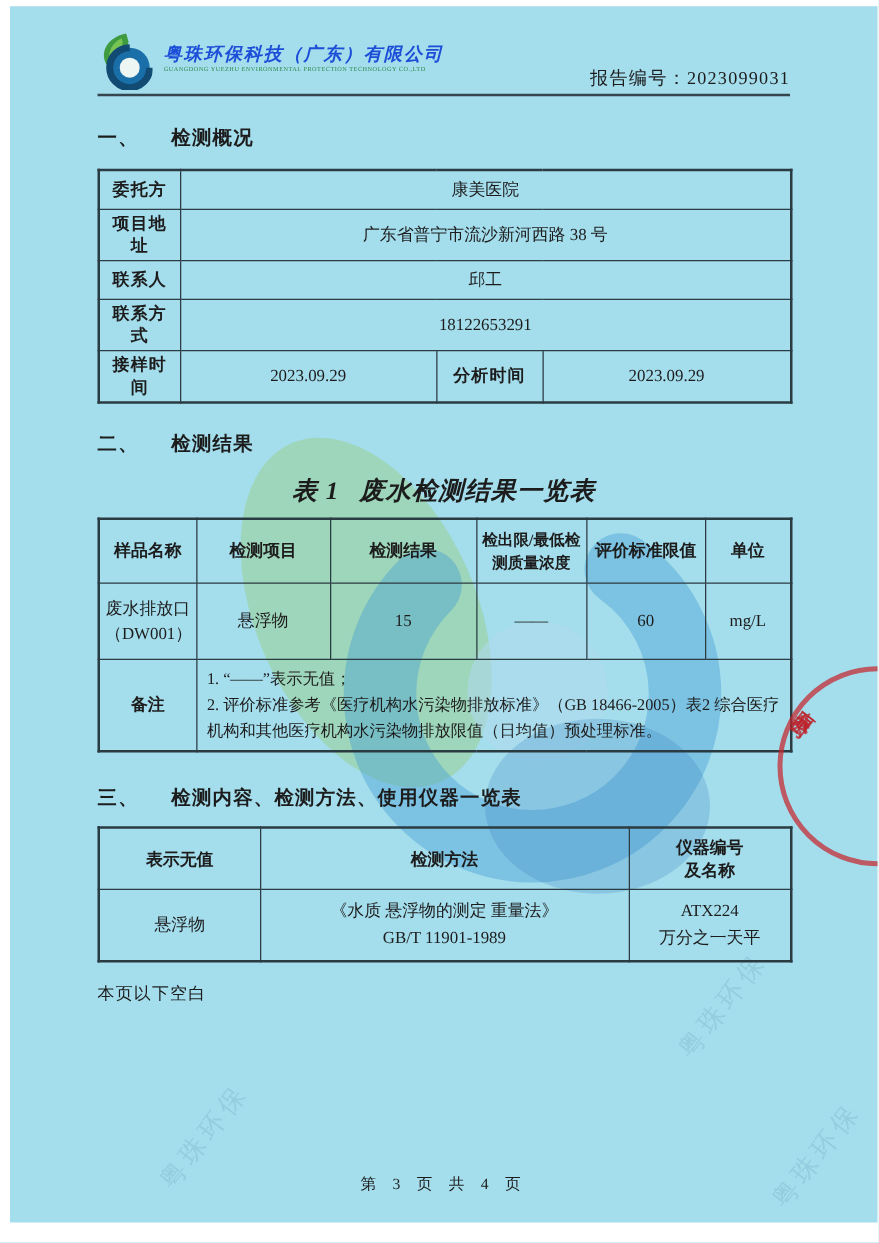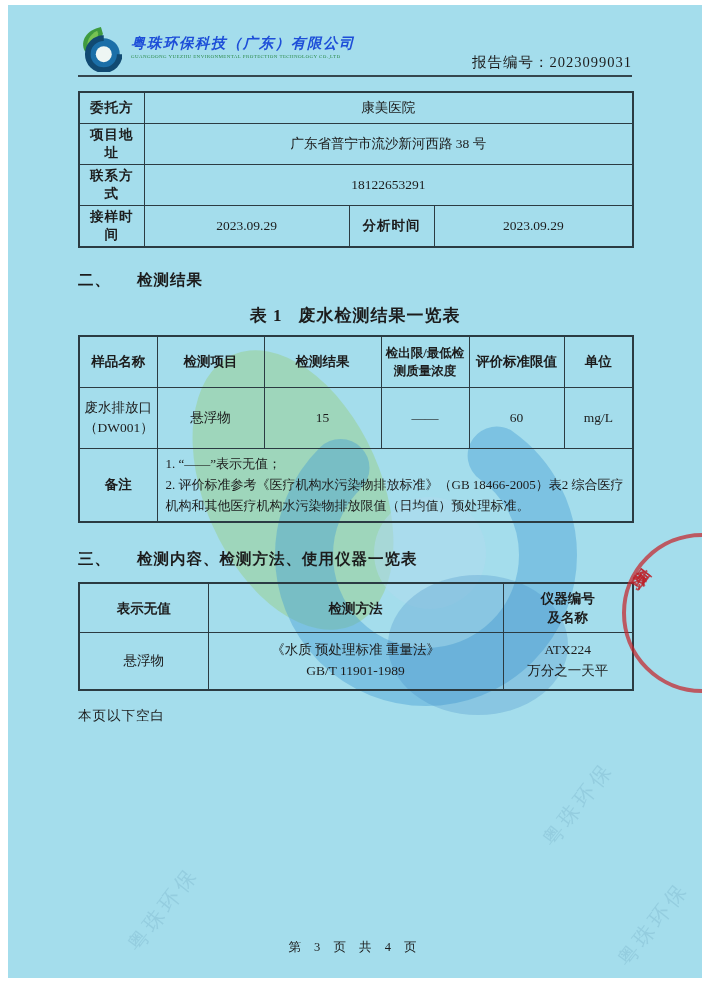--- a/index.html
+++ b/index.html
@@ -24,21 +24,21 @@
   .brand{position:absolute;left:0;top:0;display:flex;align-items:flex-start;gap:9px;}
   .co-cn{color:#1d4ed8;font-size:14.5px;font-weight:bold;font-style:italic;letter-spacing:1.5px;margin-top:9px;}
   .co-en{color:#2c8a4a;font-size:5px;letter-spacing:0.4px;margin-top:1px;}
   .report-no{position:absolute;right:0;bottom:3px;font-size:14.5px;letter-spacing:1px;}
   
   .sec{font-size:15.5px;font-weight:bold;letter-spacing:1px;}
   .sec .num{margin-right:26px;}
   .sec1{margin-top:23px;}
   .sec2{margin-top:22px;}
   .sec3{margin-top:26px;}
-  .tcap{text-align:center;font-size:17px;font-weight:bold;margin-top:13px;letter-spacing:1px;}
+  .tcap{text-align:center;font-size:20px;font-weight:bold;margin-top:13px;letter-spacing:1px;font-style:italic;}
   .tcap .sp{display:inline-block;width:16px;}
   
   table{border-collapse:collapse;table-layout:fixed;width:554px;border:2px solid #2b3b42;background:transparent;padding-left:40px;}
   td,th{border:1px solid #2b3b42;text-align:center;vertical-align:middle;font-size:13.5px;padding:2px 4px;font-weight:normal;}
   th{font-weight:bold;}
   .t1{margin-top:14px;}
   .t1 td{height:26px;}
   .t1 .lbl{font-weight:bold;letter-spacing:1px;}
   .t2{margin-top:8px;}
   .t2 thead th{height:46px;line-height:1.5;}
@@ -93,36 +93,43 @@
           <circle cx="27" cy="31" r="8.5" fill="#eef6f3"></circle>
         </svg>
         <div>
           <div class="co-cn">粤珠环保科技（广东）有限公司</div>
           <div class="co-en">GUANGDONG YUEZHU ENVIRONMENTAL PROTECTION TECHNOLOGY CO.,LTD</div>
         </div>
       </div>
       <div class="report-no"><span>报告编号：</span><span>2023099031</span></div>
     </div>
 
+    <div class="sec sec1">
+      <span class="num">一、</span><span>检测概况</span>
+    </div>
 
     <table class="t1">
       <colgroup>
           <col style="width:65px">
           <col style="width:205px">
           <col style="width:85px">
           <col style="width:199px">
         </colgroup>
       <tbody>
         <tr>
           <td class="lbl">委托方</td>
           <td colspan="3">康美医院</td>
         </tr>
         <tr>
           <td class="lbl">项目地址</td>
           <td colspan="3">广东省普宁市流沙新河西路 38 号</td>
+        </tr>
+        <tr>
+          <td class="lbl">联系人</td>
+          <td colspan="3">邱工</td>
         </tr>
         <tr>
           <td class="lbl">联系方式</td>
           <td colspan="3">18122653291</td>
         </tr>
         <tr>
           <td class="lbl">接样时间</td>
           <td>2023.09.29</td>
           <td class="lbl">分析时间</td>
           <td>2023.09.29</td>
@@ -196,21 +203,21 @@
           <th>
             <div>仪器编号</div>
             <div>及名称</div>
           </th>
         </tr>
       </thead>
       <tbody>
         <tr>
           <td>悬浮物</td>
           <td>
-            <div>《水质 预处理标准 重量法》</div>
+            <div>《水质 悬浮物的测定 重量法》</div>
             <div>GB/T 11901-1989</div>
           </td>
           <td>
             <div>ATX224</div>
             <div>万分之一天平</div>
           </td>
         </tr>
       </tbody>
     </table>
 

